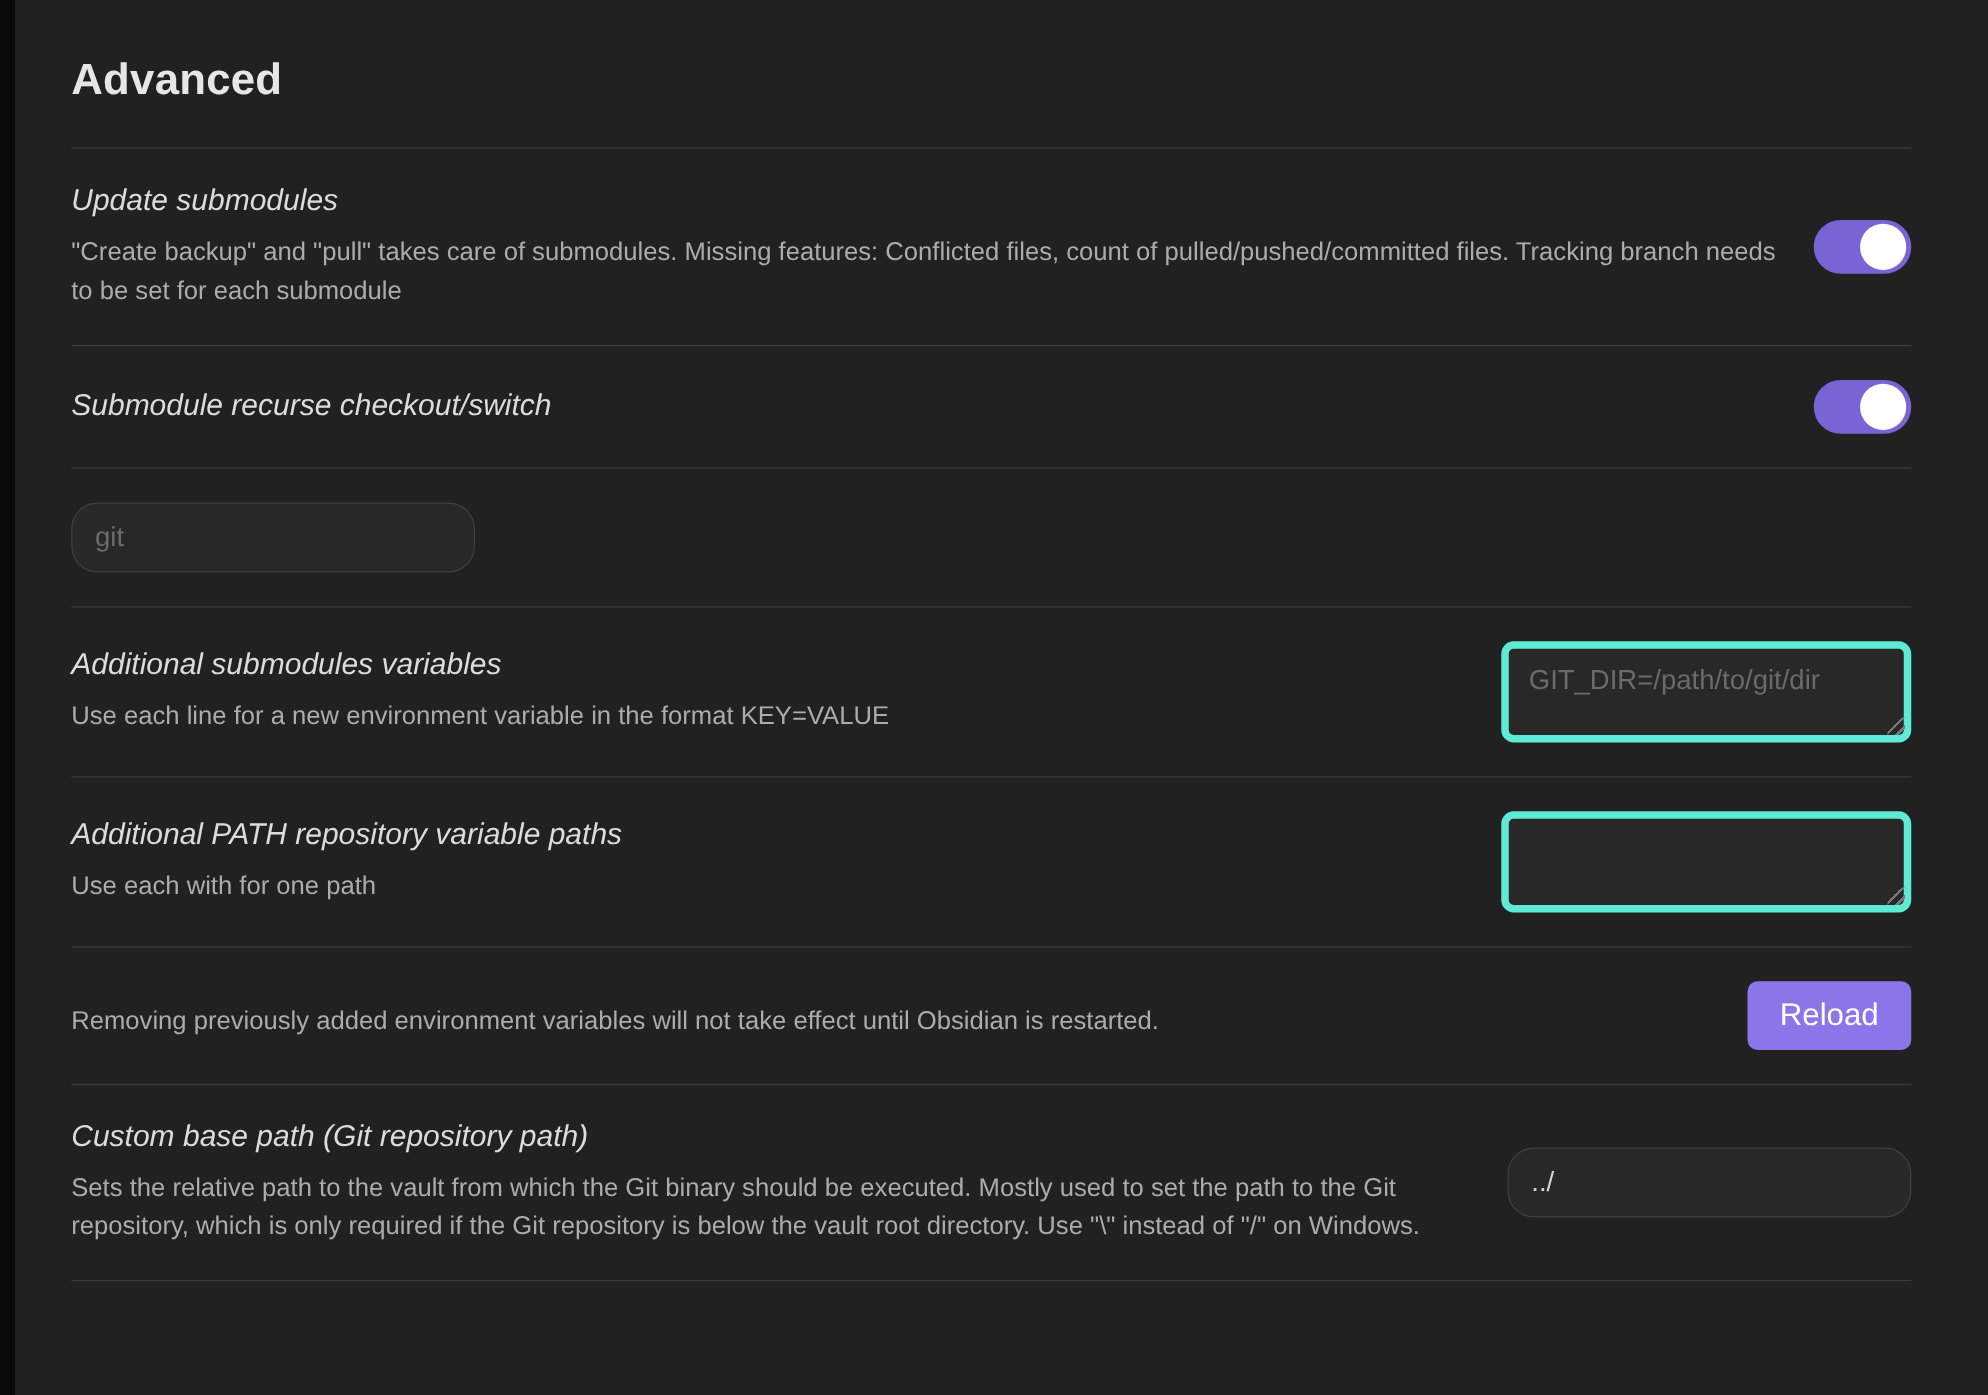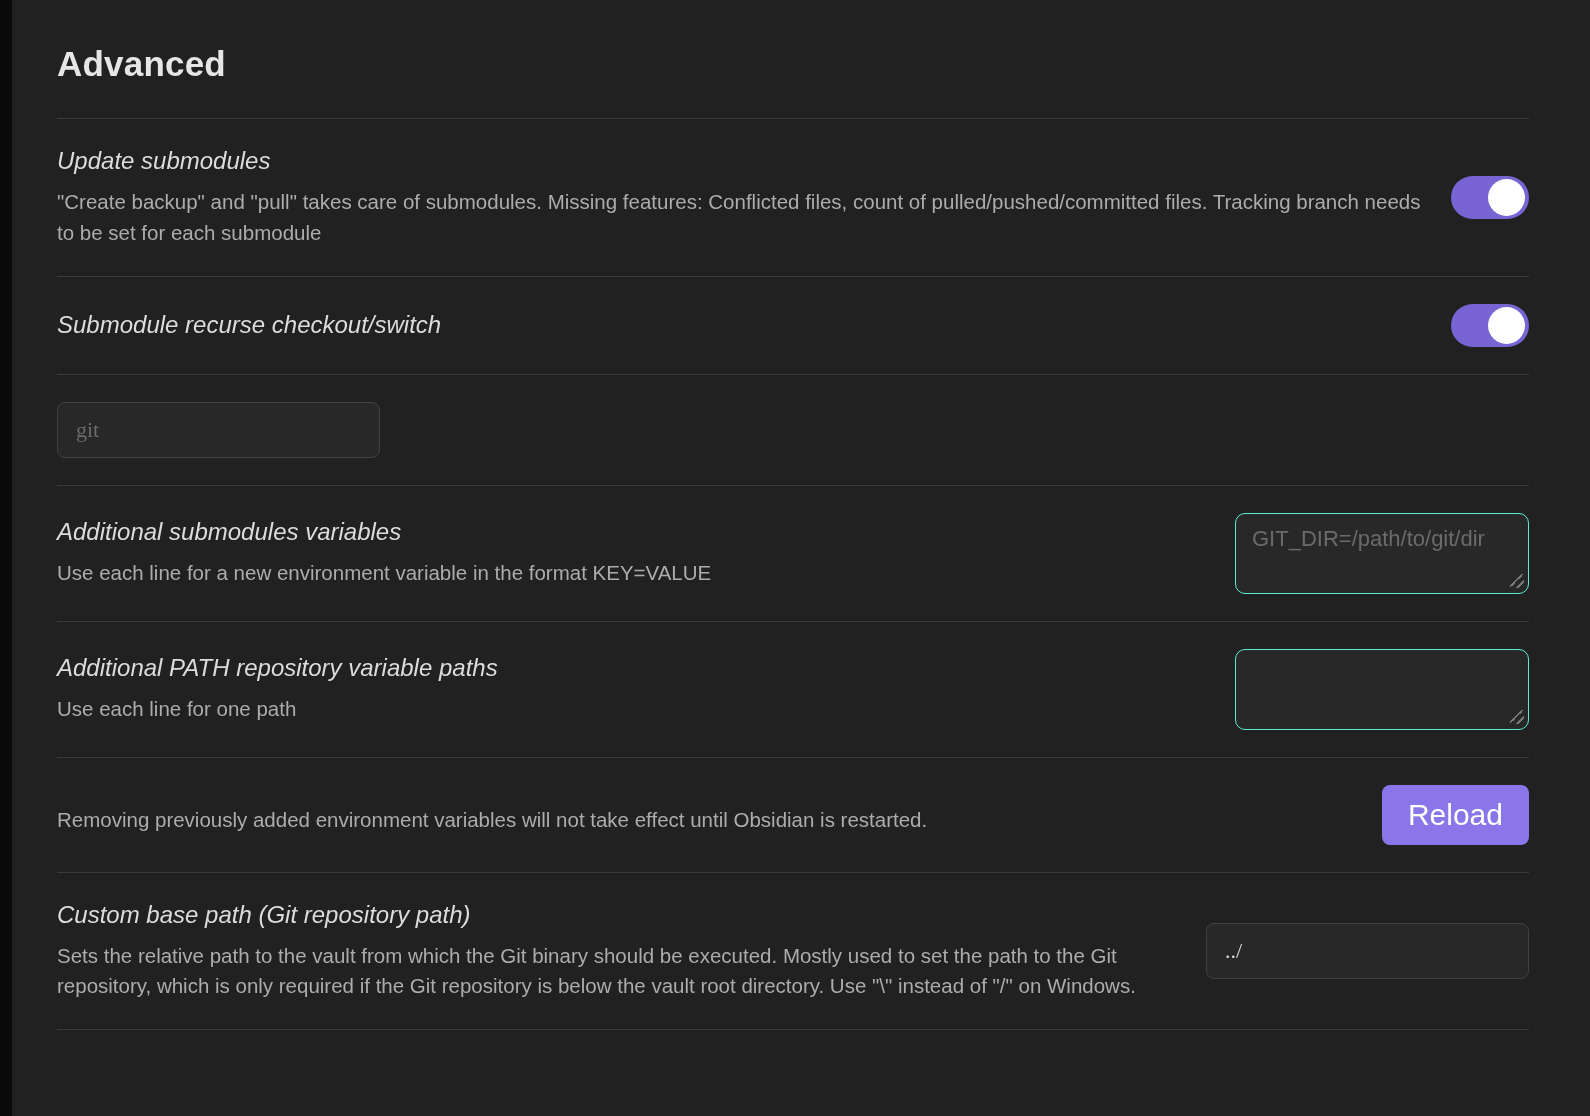--- a/index.html
+++ b/index.html
@@ -62,36 +62,36 @@
     width: 37px; height: 37px;
     border-radius: 50%;
     background: #ffffff;
   }
 
   
   input.text-input {
     width: 323px; height: 56px;
     background: #282828;
     border: 1px solid #414141;
-    border-radius: 8px;
+    border-radius: 21px;
     color: #d6d6d6;
-    font-family: Liberation Serif, serif;
+    font-family: Liberation Sans, sans-serif;
     font-size: 22px;
     padding: 0 18px;
     outline: none;
   }
   input.text-input::placeholder { color: #6b6b6b; }
 
   
   .ta-wrap { position: relative; }
   textarea.text-area {
     display: block;
-    width: 294px; height: 81px;
+    width: 328px; height: 81px;
     background: #282828;
-    border: 1px solid #5eead4;
+    border: 6px solid #5eead4;
     border-radius: 10px;
     color: #d6d6d6;
     font-family: "Liberation Sans", sans-serif;
     font-size: 22px;
     padding: 12px 16px;
     resize: none;
     outline: none;
   }
   textarea.text-area::placeholder { color: #6b6b6b; }
   .resize-handle {
@@ -104,21 +104,21 @@
     pointer-events: none;
   }
 
   
   .cta-button {
     background: #8a75e9;
     color: #ffffff;
     border: none;
     border-radius: 8px;
     font-family: "Liberation Sans", sans-serif;
-    font-size: 30px;
+    font-size: 25px;
     font-weight: 400;
     padding: 13px 26px;
     cursor: pointer;
   }
   .end-divider { border-top: 1px solid #3a3a3a; height: 1px; }
 </style>
 </head>
 <body>
 
 <div class="edge-strip"></div>
@@ -165,21 +165,21 @@
       <div class="ta-wrap">
         <textarea class="text-area" placeholder="GIT_DIR=/path/to/git/dir" style=""></textarea>
         <div class="resize-handle"></div>
       </div>
     </div>
   </div>
 
   <div class="setting-row">
     <div class="setting-info">
       <div class="setting-name">Additional PATH repository variable paths</div>
-      <div class="setting-desc">Use each line for one path</div>
+      <div class="setting-desc">Use each with for one path</div>
     </div>
     <div class="setting-control">
       <div class="ta-wrap">
         <textarea class="text-area" placeholder="" style=""></textarea>
         <div class="resize-handle"></div>
       </div>
     </div>
   </div>
 
   <div class="setting-row">

